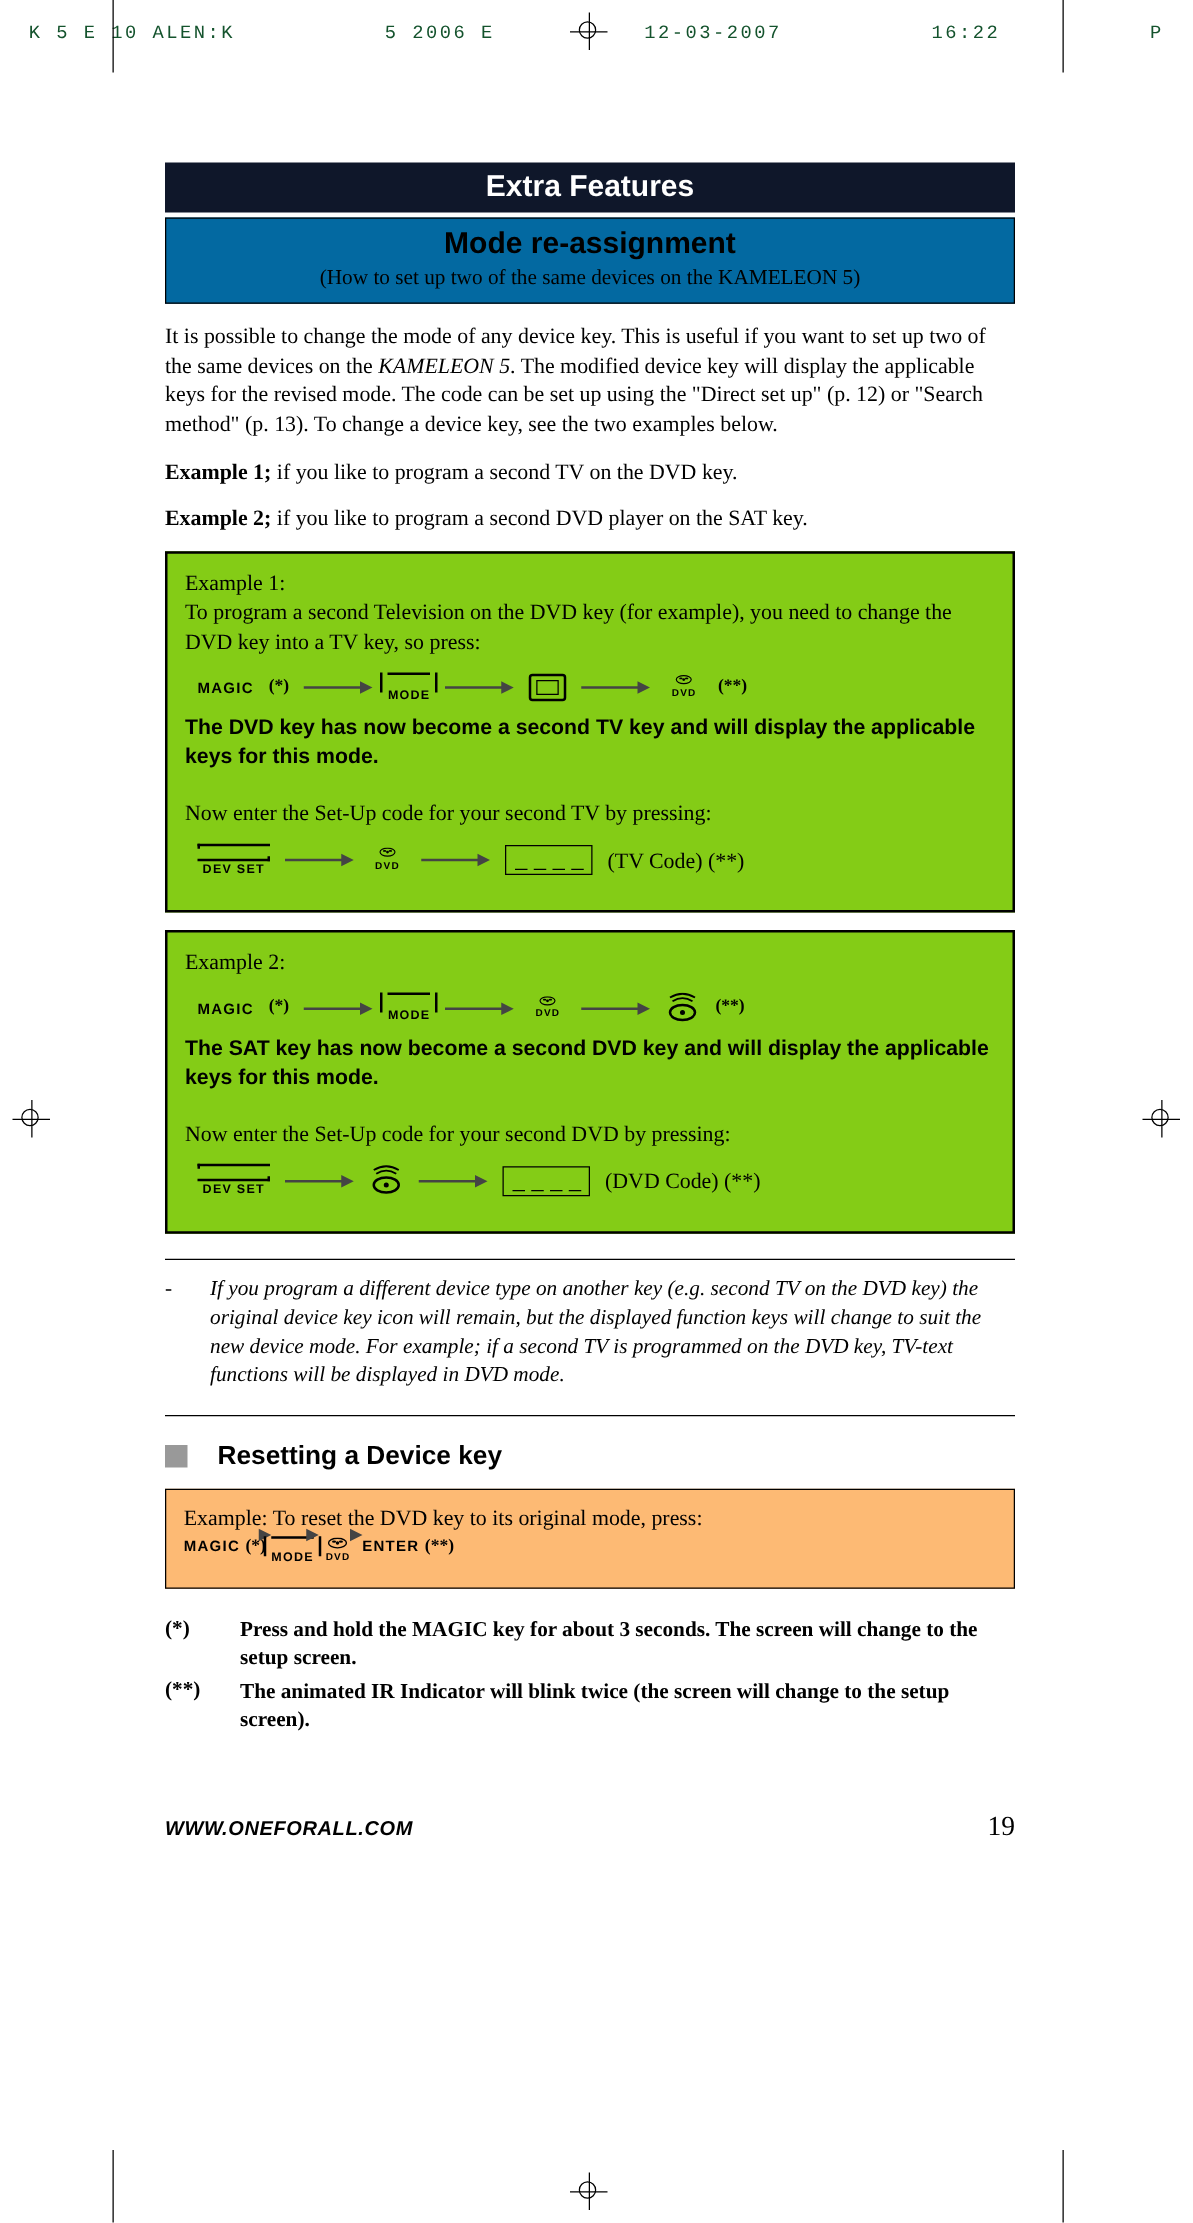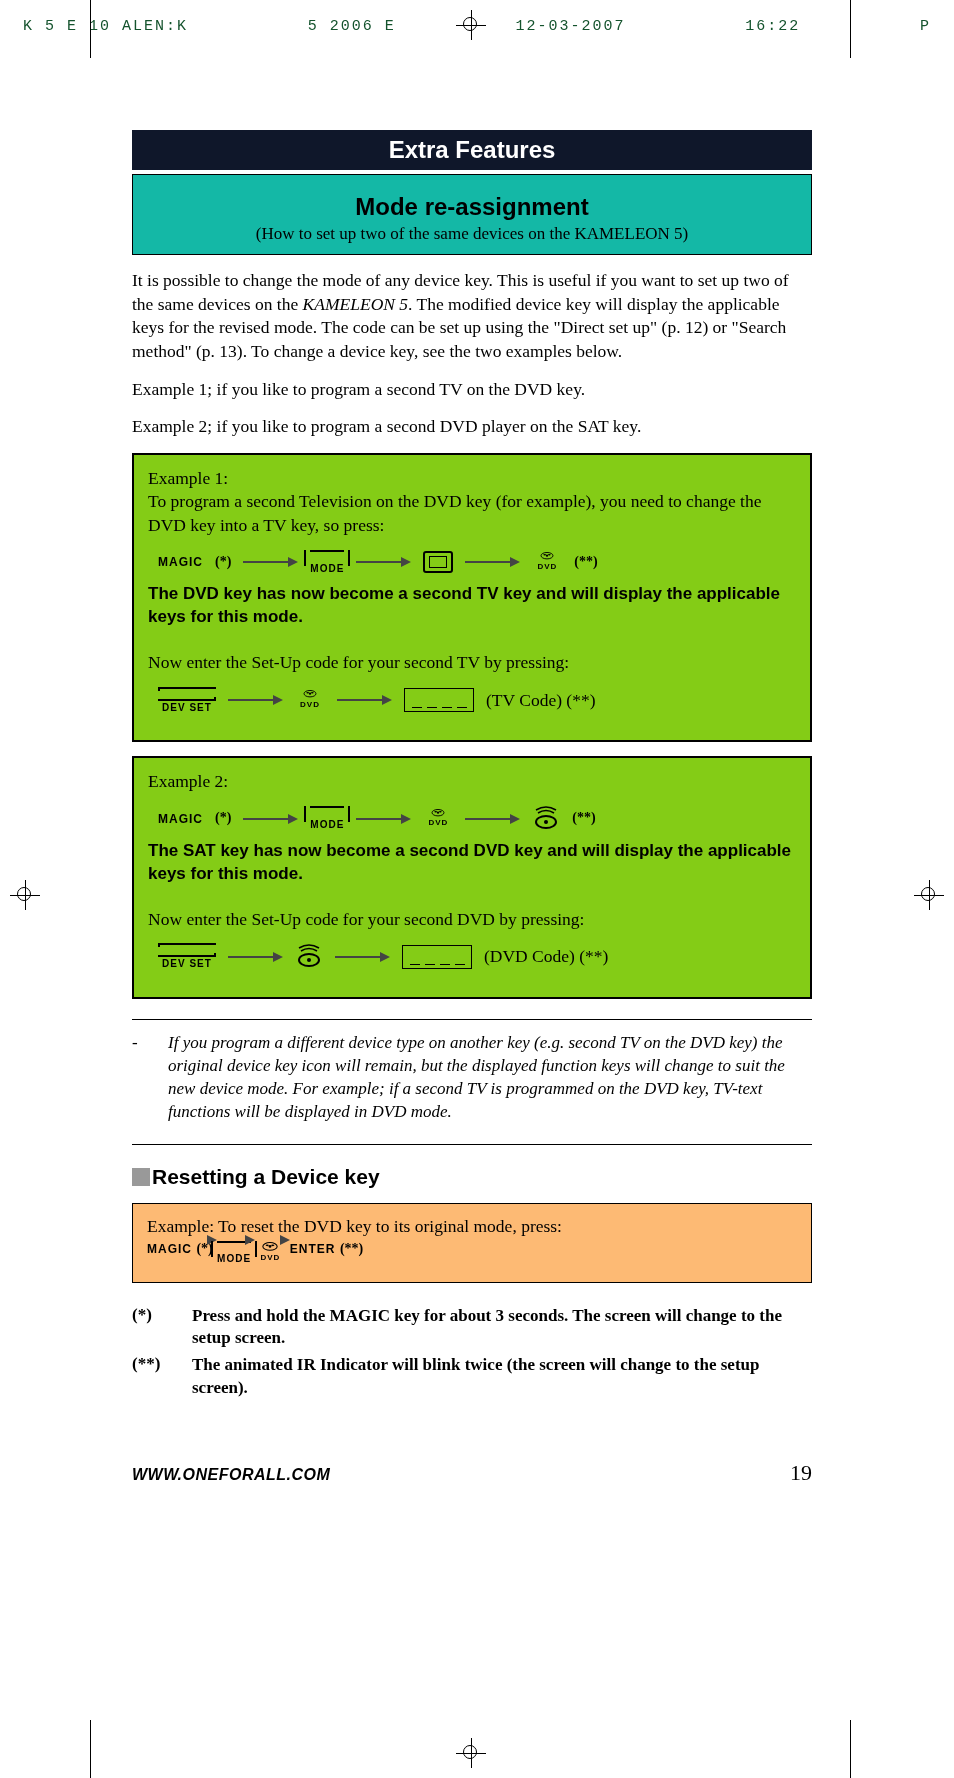--- a/index.html
+++ b/index.html
@@ -37,41 +37,41 @@
   .black-bar {
     background: #0f172a;
     color: #fff;
     font-family: Arial, Helvetica, sans-serif;
     font-weight: bold;
     font-size: 24px;
     text-align: center;
     padding: 6px 0;
   }
   .grey-bar {
-    background: #14b8a6;
+    background: #0369a1;
     border: 1px solid #000;
     text-align: center;
-    padding: 18px 4px 10px 4px;
+    padding: 6px 4px 10px 4px;
     margin-top: 4px;
   }
   .grey-bar h2 {
     font-family: Arial, Helvetica, sans-serif;
     font-weight: bold;
     font-size: 24px;
   }
   .grey-bar .sub {
     font-size: 17px;
     margin-top: 3px;
   }
   .body-text {
     font-size: 17.5px;
     line-height: 1.35;
     margin-top: 14px;
   }
-  .body-text .b { font-weight: normal; }
+  .body-text .b { font-weight: bold; }
   .body-text .i { font-style: italic; }
   .example-box {
     border: 2.5px solid #000;
     background: #84cc16;
     padding: 12px 14px 18px 14px;
     margin-top: 14px;
     font-size: 17.5px;
     line-height: 1.35;
   }
   .example-box .row-icons {
@@ -108,21 +108,21 @@
   .code-box { width:70px; height:24px; border:1.5px solid #000; display:inline-flex; align-items:flex-end; justify-content:center; gap:5px; padding-bottom:3px; }
   .code-box span { width:10px; border-bottom:1.5px solid #000; }
   .enter-txt { font-family: Arial,Helvetica,sans-serif; font-size:12px; font-weight:bold; letter-spacing:1px;margin-top:33px; }
 
   .bold-block { font-weight:bold; font-family: Arial,Helvetica,sans-serif; font-size:17px; line-height:1.35; }
 
   hr.sep { border:none; border-top:1px solid #000; margin: 20px 0 12px 0; }
   .note-row { display:flex; gap:18px; font-size:17px; font-style:italic; line-height:1.35; }
   .note-row .dash { flex:0 0 18px; }
 
-  .section-head { display:flex; align-items:center; gap:2px; margin-top:20px; }
+  .section-head { display:flex; align-items:center; gap:24px; margin-top:20px; }
   .grey-sq { width:18px; height:18px; background:#999; }
   .section-head h3 { font-family: Arial,Helvetica,sans-serif; font-weight:bold; font-size:21px; }
 
   .reset-box {
     border: 1px solid #000;
     background: #fdba74;
     padding: 12px 14px 18px 14px;
     margin-top: 14px;
     font-size: 17.5px;
   }

